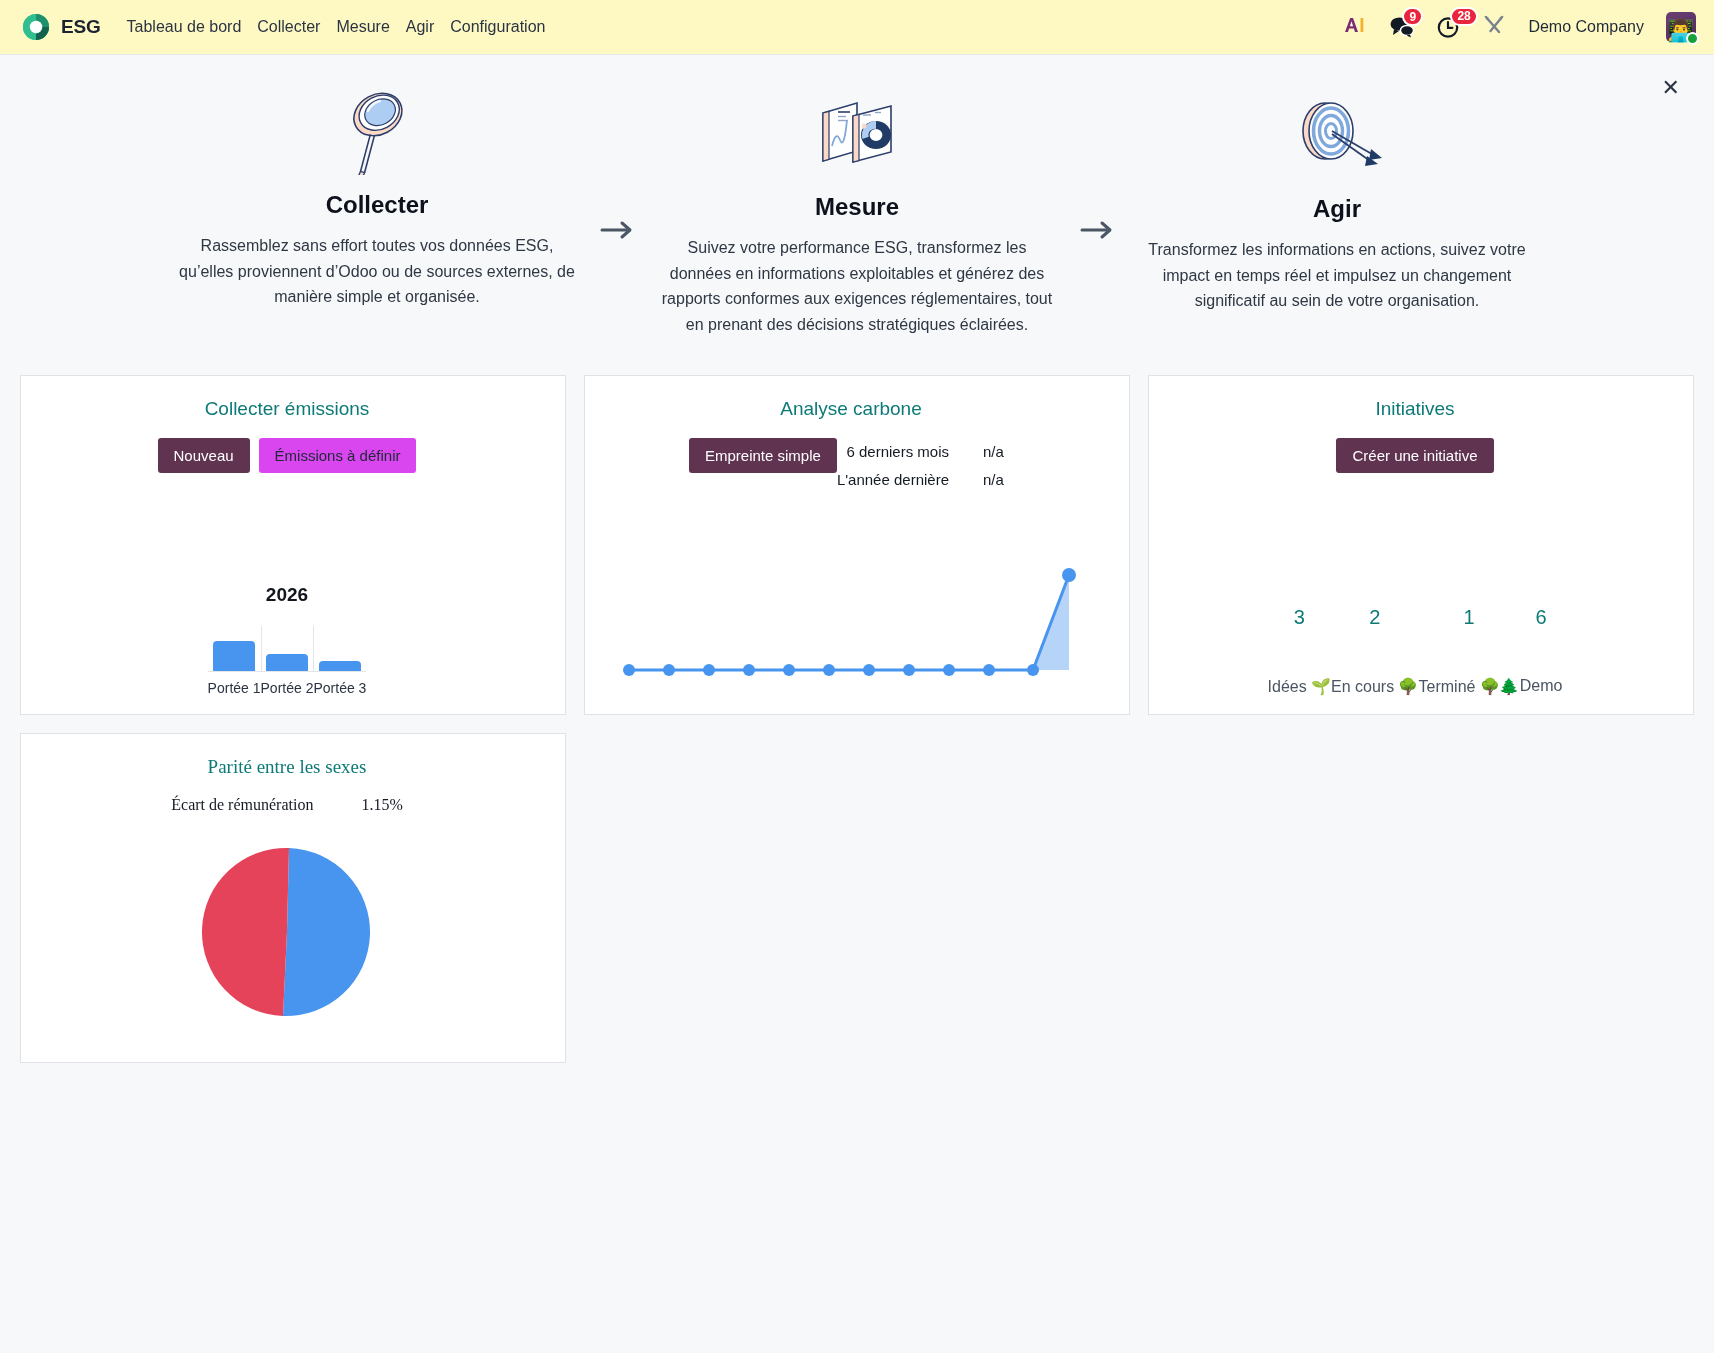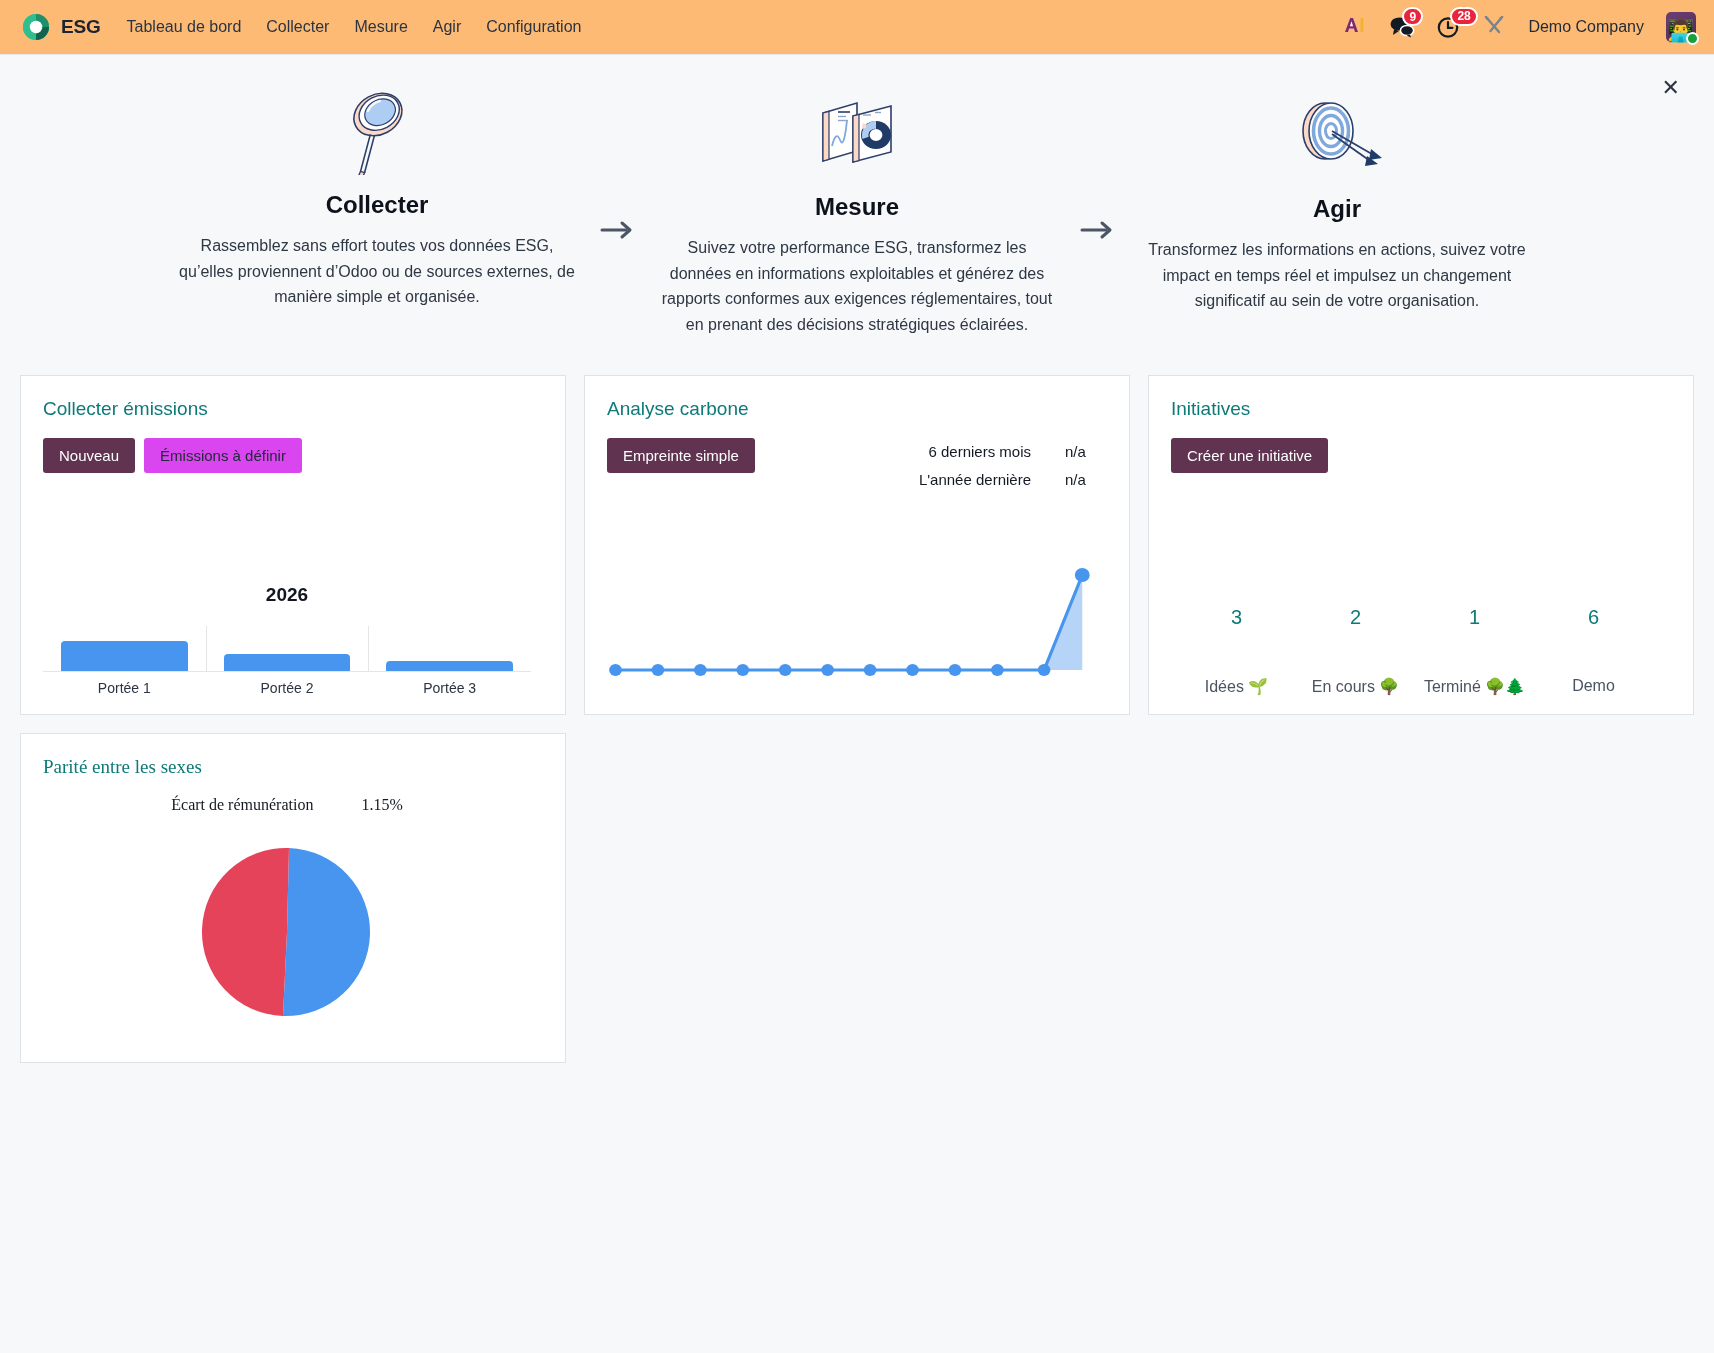--- a/index.html
+++ b/index.html
@@ -8,31 +8,31 @@
     width: 1714px; height: 1353px;
     font-family: "Liberation Sans", sans-serif;
     background: #f7f8fa;
     color: #1f2937;
     overflow: hidden;
   }
 
   
   .navbar {
     height: 55px;
-    background: #fdba74;
+    background: #fef9c3;
     border-bottom: 1px solid #e6e8ec;
     display: flex;
     align-items: center;
     padding: 0 18px 0 22px;
     position: relative;
   }
   .brand { display:flex; align-items:center; gap:11px; margin-right: 26px; }
   .brand-logo { width: 28px; height: 28px; position: relative; }
   .brand-name { font-size: 19px; font-weight: 700; color: #1b2430; letter-spacing:-0.2px;}
-  .nav-items { display:flex; align-items:center; gap: 25px; }
+  .nav-items { display:flex; align-items:center; gap: 16px; }
   .nav-item { font-size: 16px; color: #2b3442; cursor: pointer; white-space:nowrap; }
   .nav-right { margin-left:auto; display:flex; align-items:center; gap: 22px; }
   .ai-icon { font-size: 19px; font-weight: 700; letter-spacing: -0.5px; }
   .badge-wrap { position: relative; display:flex; align-items:center; }
   .badge {
     position:absolute; top:-9px; left:13px;
     background:#e8253c; color:#fff;
     font-size:12px; font-weight:700;
     border-radius:11px; min-width:21px; height:19px;
     display:flex; align-items:center; justify-content:center;
@@ -84,21 +84,21 @@
     padding: 16px 20px 0 20px;
     display: grid;
     grid-template-columns: repeat(3, 1fr);
     gap: 18px;
   }
   .card {
     background:#fff;
     border: 1px solid #dfe2e7;
     padding: 22px 34px 18px 22px;
     min-height: 340px;
-    display:flex; flex-direction:column;
+    display:flex; flex-direction:column;align-items:center;
   }
   .card.pair-row2 { min-height: 330px; font-family: Liberation Serif, serif; }
   .card-title {
     font-size: 19px; font-weight: 400;
     color: #0d7a78; margin: 0 0 18px 0;
   }
   .btn-row { display:flex; gap: 9px; align-items:center; flex-wrap:wrap; }
   .btn {
     font-size: 15px; padding: 9px 16px;
     border-radius: 3px; border: none; cursor:pointer;

